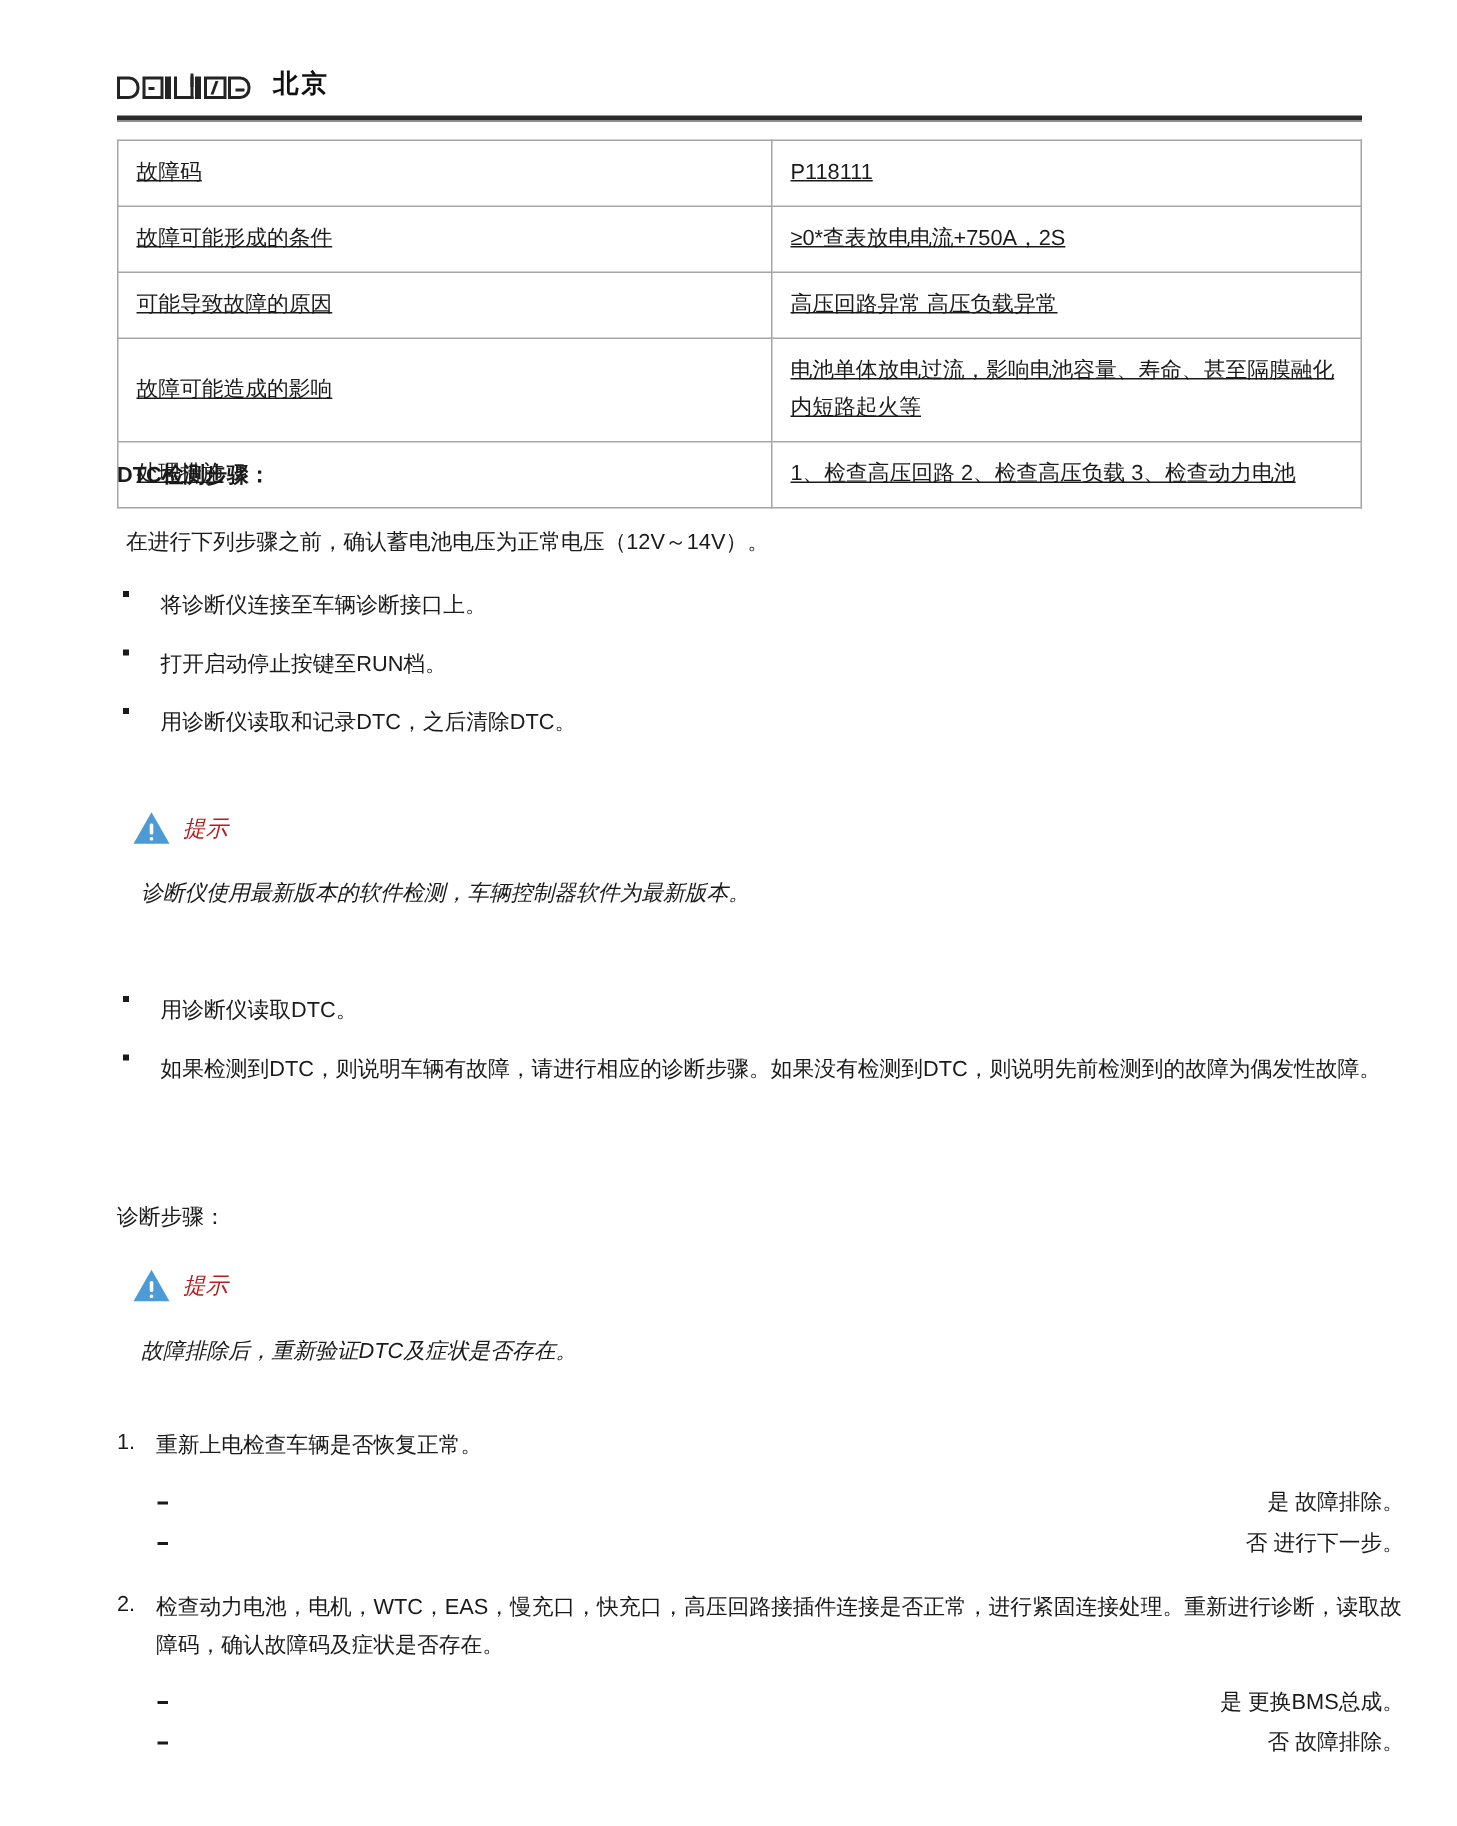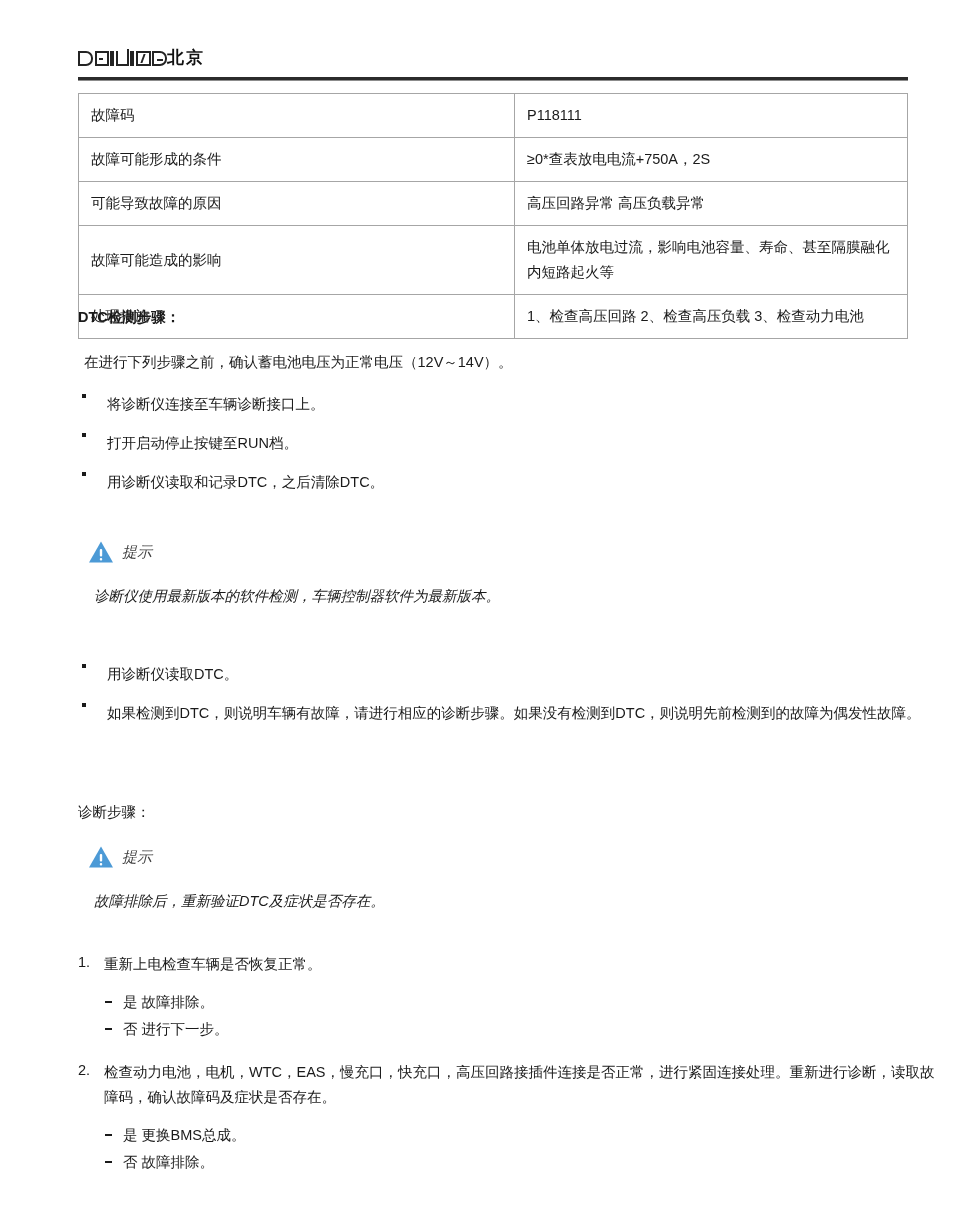--- a/index.html
+++ b/index.html
@@ -67,26 +67,27 @@
     transform: skewX(-20deg);
   }
   .lg-g { width: 15px; border-radius: 0 7px 7px 0; }
   .lg-g::after {
     content: "";
     position: absolute;
     right: 2px; bottom: 3px;
     width: 6px; height: 2px; background: #242424;
   }
   .logo-cn {
+    margin-left: 15px;
     font-size: 17px;
     font-weight: bold;
     letter-spacing: 2px;
     line-height: 17px;
     color: #111111;
-    font-family: Liberation Sans, sans-serif;
+    font-family: Liberation Mono, monospace;
   }
   .header-rule {
     position: absolute;
     left: 78px;
     top: 77px;
     width: 830px;
     height: 3px;
     background: #2b2b2b;
     border-bottom: 1px solid #8c8c8c;
   }
@@ -100,20 +101,21 @@
     border-collapse: collapse;
     table-layout: fixed;
     font-size: 14.5px;
   }
   .fault-table td {
     border: 1px solid #a6a6a6;
     padding: 9px 11px 9px 12px;
     vertical-align: middle;
     line-height: 25px;
     color: #1a1a1a;
+    text-decoration: underline;
   }
   .fault-table td.k { width: 412px; }
 
   
   .blk { position: absolute; font-size: 14.5px; line-height: 25px; }
 
   .sec-title { left: 78px; font-size: 14.5px; }
   .sec-title.bold { font-weight: bold; }
 
   .para { left: 84px; }
@@ -142,21 +144,21 @@
   .tip-head {
     display: flex;
     align-items: center;
     gap: 8px;
     height: 24px;
   }
   .tri { display: block; }
   .tip-label {
     font-style: italic;
     font-size: 15px;
-    color: #404040;
+    color: #b91c1c;
   }
   .tip-body {
     margin-top: 20px;
     margin-left: 6px;
     font-style: italic;
     font-size: 14.5px;
     line-height: 25px;
     color: #1a1a1a;
   }
 
@@ -167,21 +169,21 @@
     padding-left: 26px;
     font-size: 14.5px;
     line-height: 25px;
   }
   .step-num {
     position: absolute;
     left: 0;
     top: -2px;
     font-size: 14.5px;
   }
-  .sub-list { margin-top: 12px; padding-left: 27px; }
+  .sub-list { margin-top: 12px; padding-left: 27px; text-align: right; }
   .sub-item {
     position: relative;
     padding-left: 18px;
     font-size: 14.5px;
     line-height: 27px;
   }
   .sub-item > .dash {
     position: absolute;
     left: 0;
     top: 12px;

